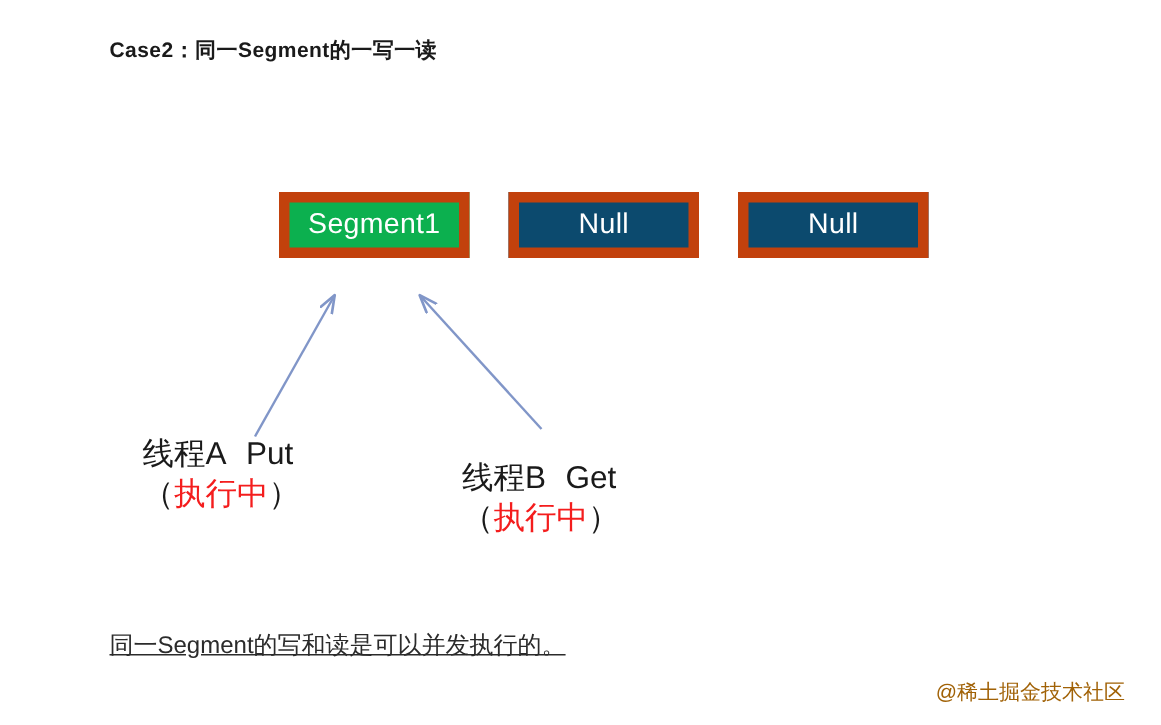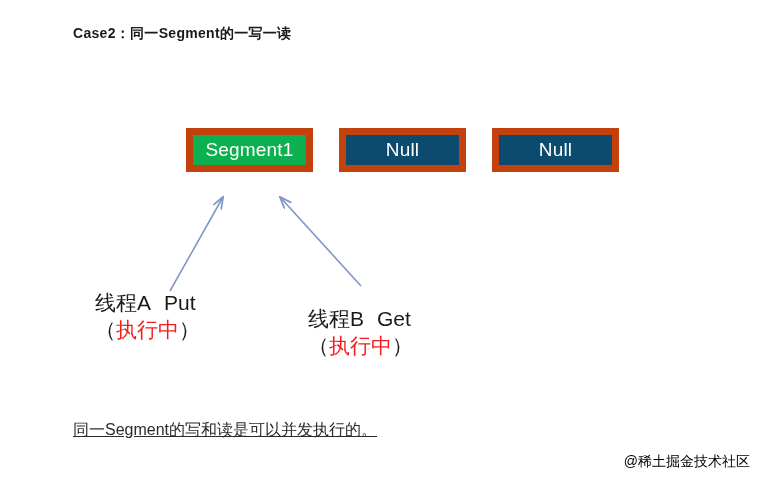--- a/index.html
+++ b/index.html
@@ -101,21 +101,21 @@
     white-space: nowrap;
     text-decoration: underline;
   }
 
   
   #watermark {
     position: absolute;
     right: 24px;
     bottom: 12px;
     font-size: 14px;
-    color: #000000;
+    color: #a16207;
     white-space: nowrap;
   }
 </style>
 </head>
 <body>
 
 <div id="canvas">
 
   <div id="slide-title">Case2：同一Segment的一写一读</div>
 

